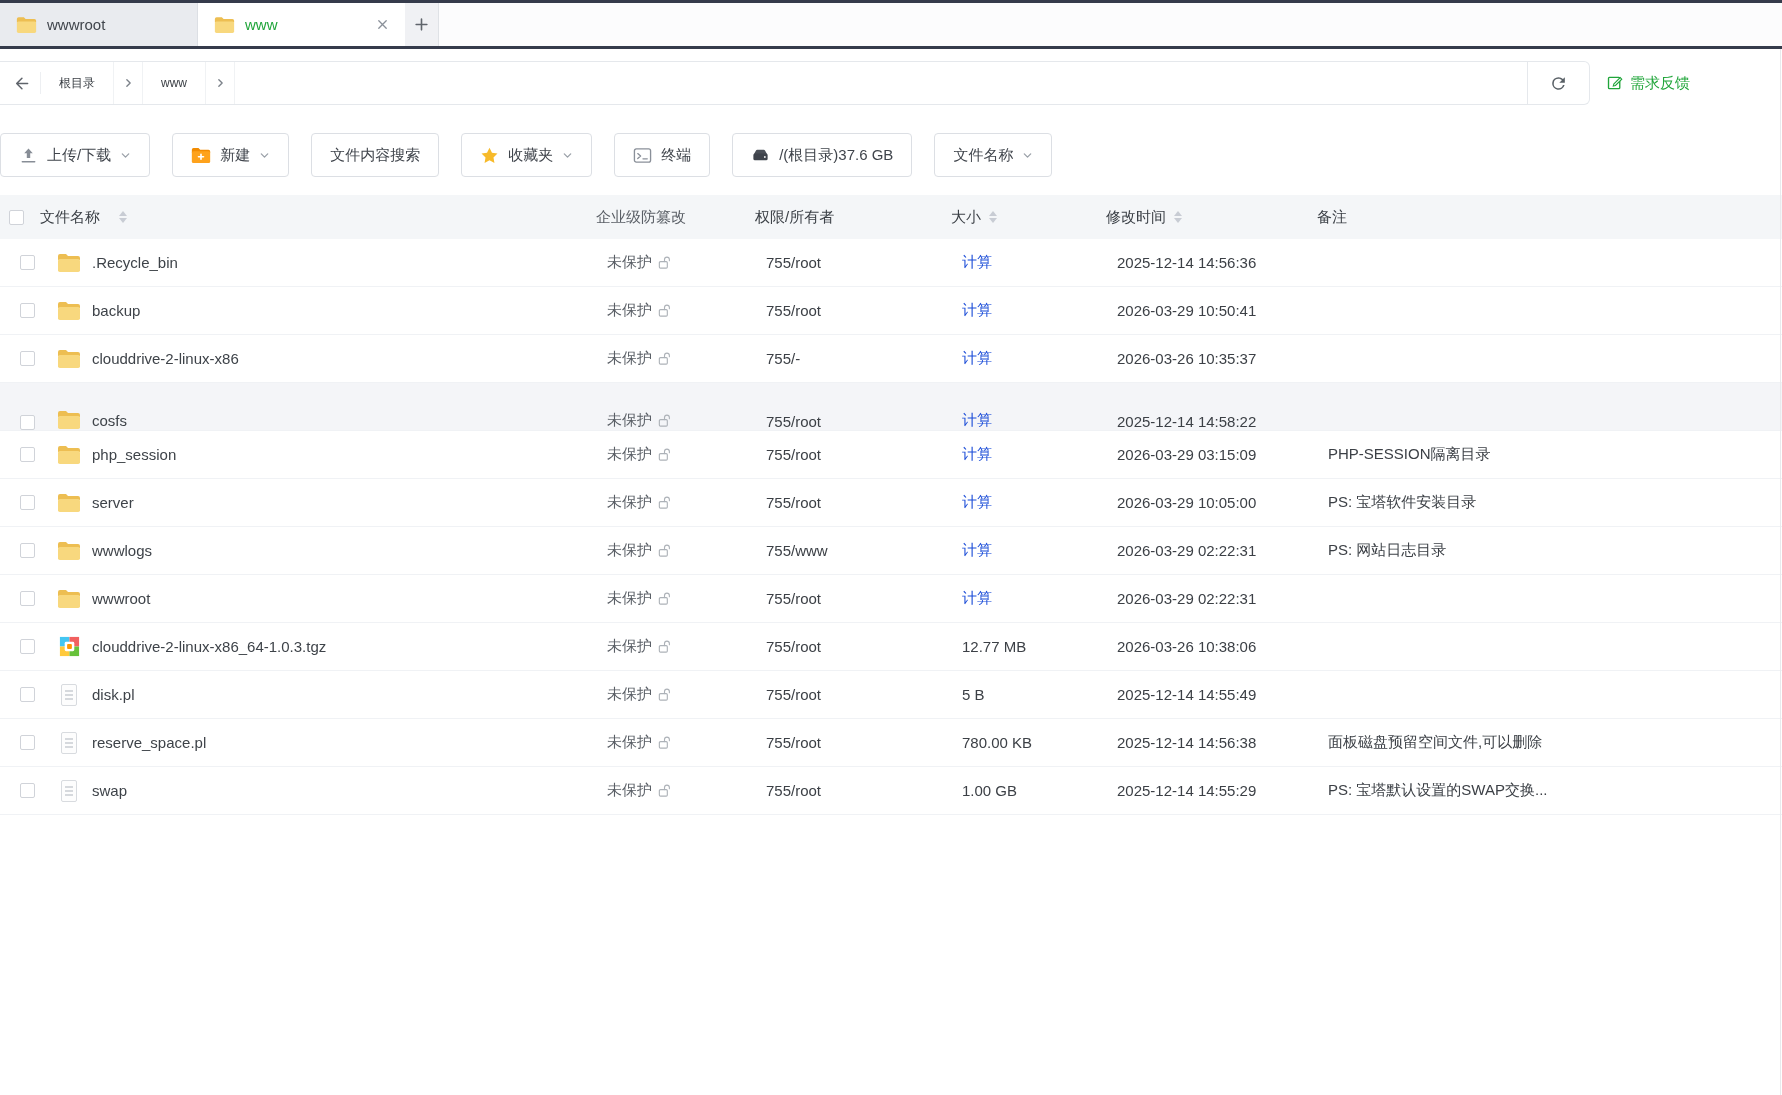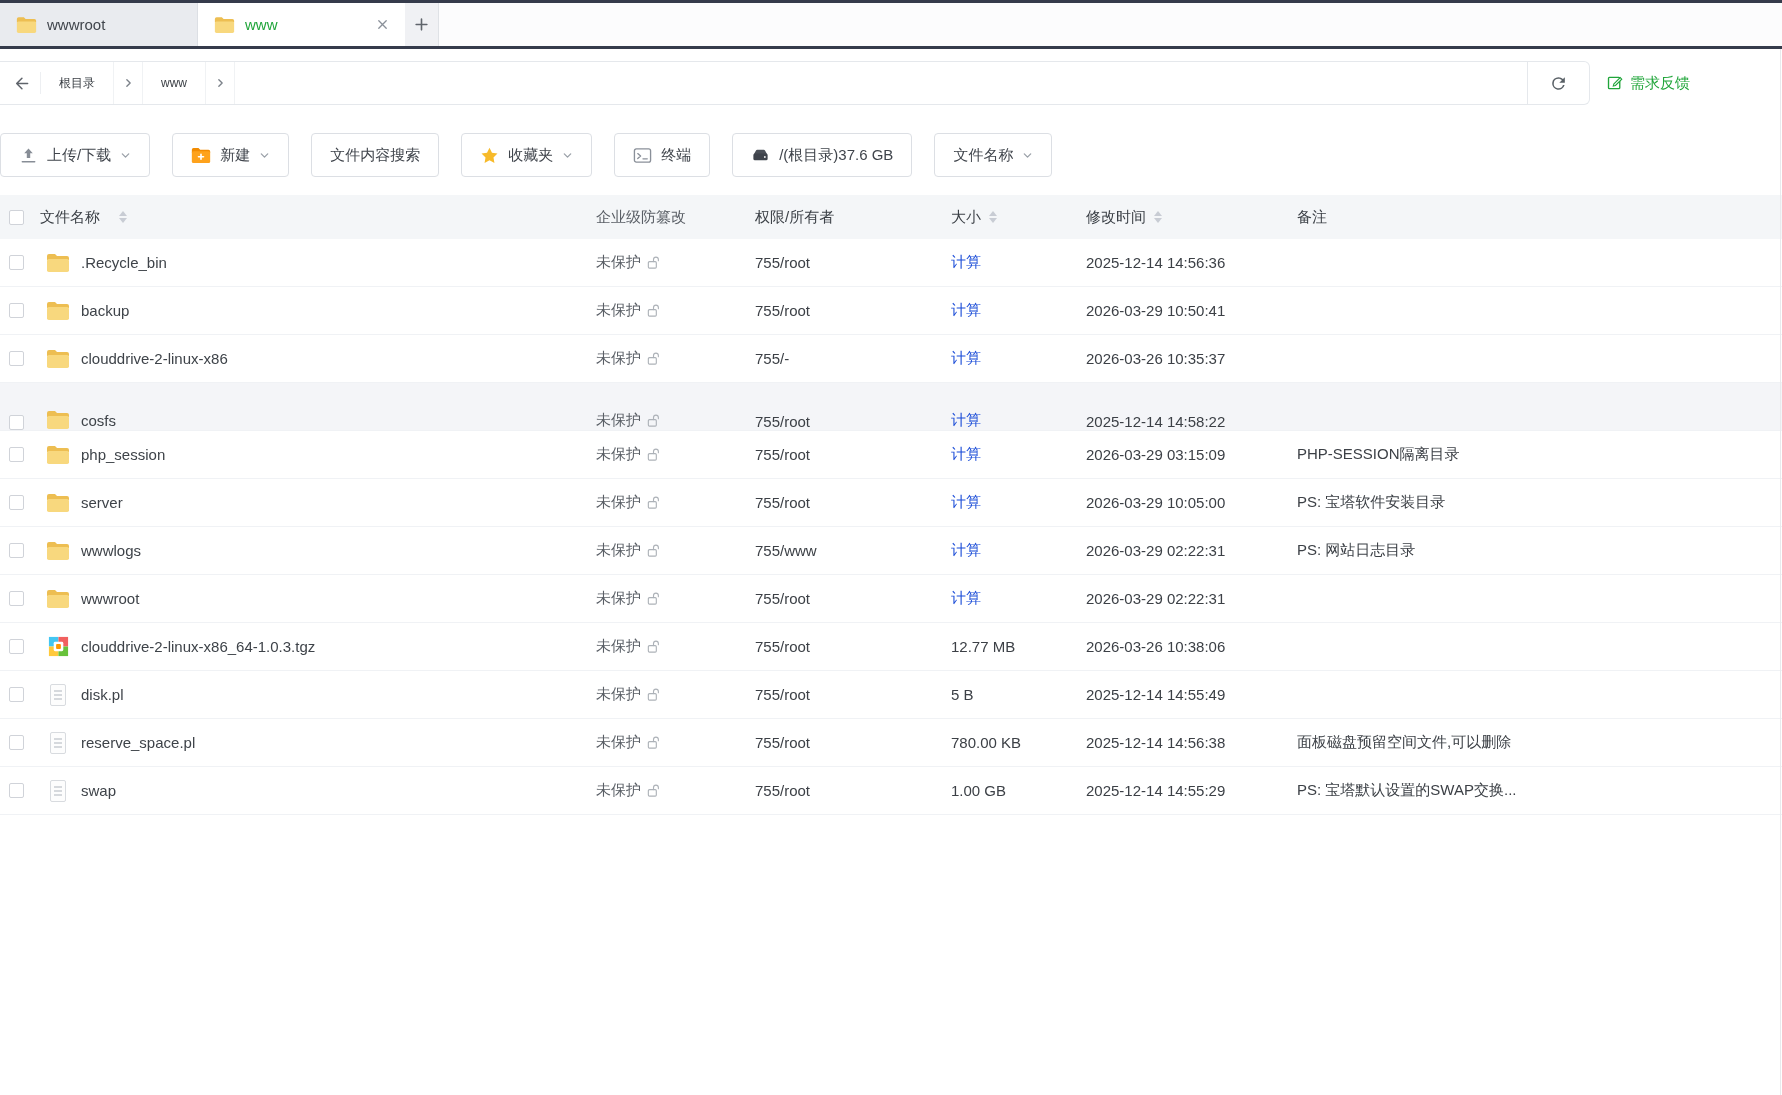--- a/index.html
+++ b/index.html
@@ -36,30 +36,30 @@
 
   
   .toolbar { margin-top:28px; display:flex; gap:22px; }
   .btn { height:44px; border:1px solid #dcdfe4; border-radius:4px; background:#fff; padding:12px 18px;
          display:flex; align-items:center; gap:9px; font-size:15px; color:#40454c; cursor:pointer; white-space:nowrap; }
 
   
   .filetable { margin-top:18px; }
   .thead { height:44px; background:#f4f6f8; display:flex; align-items:center; font-size:15px; color:#3a3f45; }
   .row { height:48px; display:flex; align-items:center; font-size:15px; background:#fff;
-         border-bottom:1px solid #f0f2f5; }
+         border-bottom:1px solid #f0f2f5;padding-left:11px; }
   .row.hl { background:#f4f5f8;align-items:flex-end; }
   .cell { box-sizing:border-box; }
   .c-check { width:40px; padding-left:9px; display:flex; align-items:center; }
   .c-name  { width:556px; display:flex; align-items:center; gap:11px; padding-left:6px; }
   .thead .c-name { padding-left:0; }
   .c-prot  { width:159px; display:flex; align-items:center; gap:5px; color:#5a5f66; }
   .c-perm  { width:196px; }
   .c-size  { width:135px; }
-  .c-time  { width:211px; }
+  .c-time  { width:211px;margin-left:20px; }
   .c-note  { flex:1; white-space:nowrap; overflow:hidden; }
   .th { display:flex; align-items:center; }
   .th-label { cursor:pointer; }
   .fname { color:#3e4349; cursor:pointer; }
   .link-green { color:#1d4ed8; cursor:pointer; }
   .ficon { display:flex; align-items:center; width:24px; justify-content:center; }
 
   .sort { display:inline-flex; flex-direction:column; gap:2px; margin-left:8px; cursor:pointer; }
   .sort i { display:block; width:0; height:0; border-left:4.5px solid transparent; border-right:4.5px solid transparent; }
   .sort .up   { border-bottom:5px solid #c8ccd4; }

